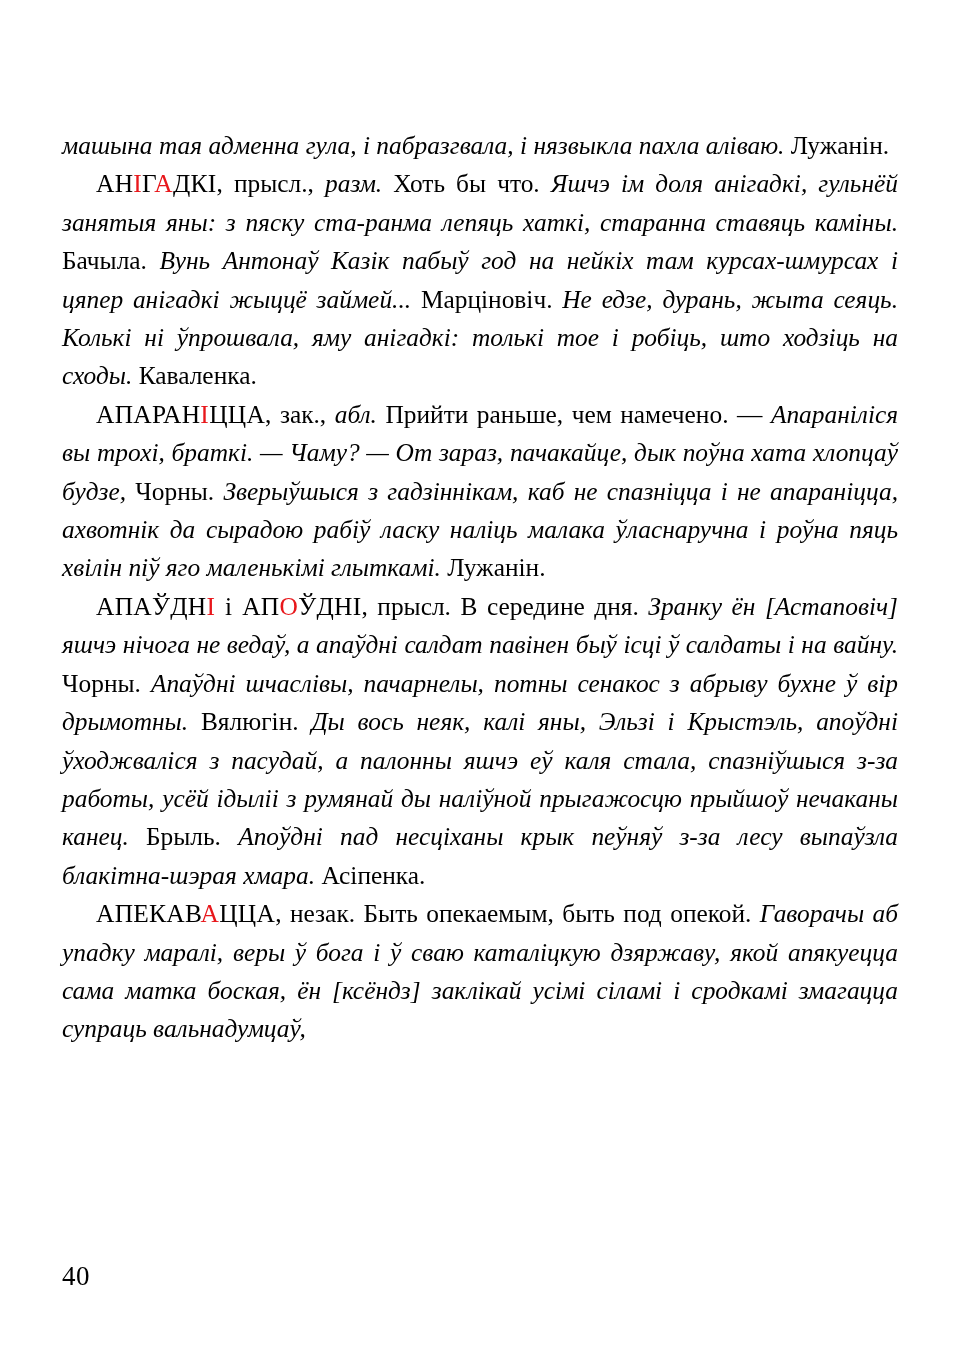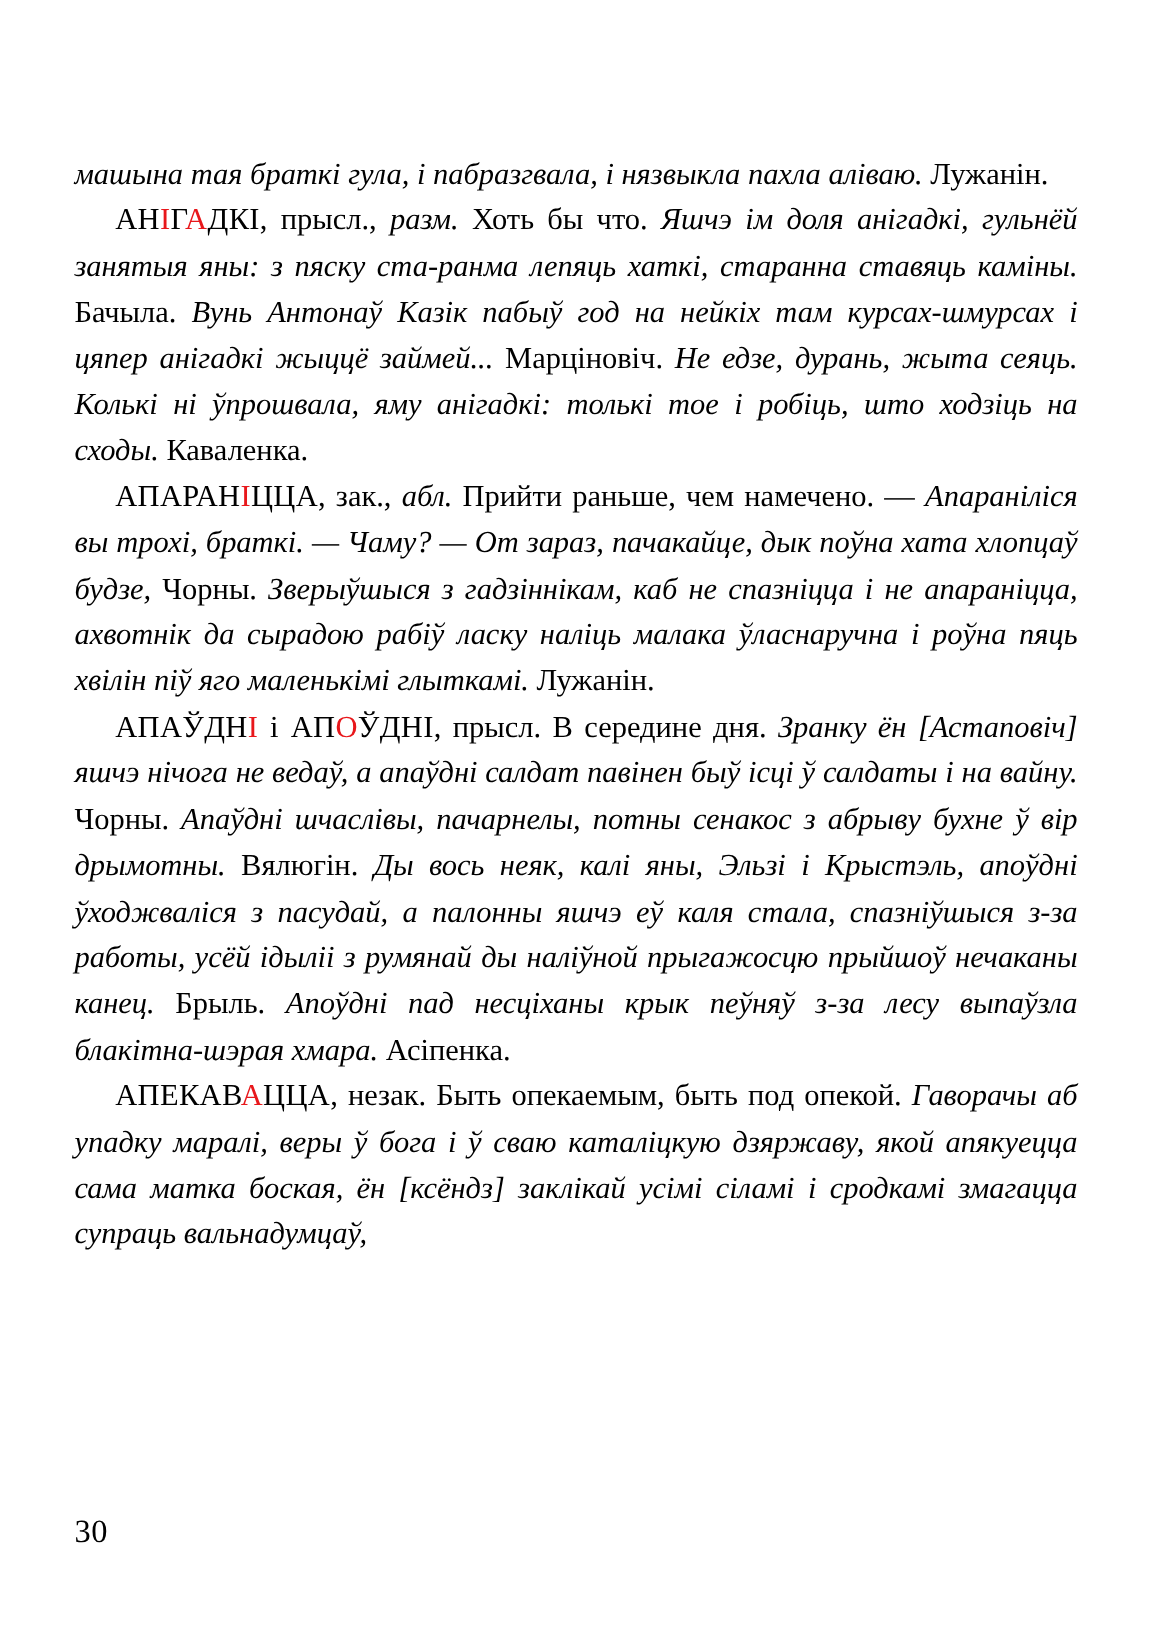--- a/index.html
+++ b/index.html
@@ -65,26 +65,26 @@
   .para:last-of-type {
     text-align: justify;
   }
 </style>
 </head>
 <body>
 
 <div class="page">
   <div class="column">
 
-    <p class="para"><span class="it">машына тая браткі гула, і пабразгвала, і нязвыкла пахла аліваю.</span><span class="rom"> Лужанін.</span></p>
+    <p class="para"><span class="it">машына тая адменна гула, і пабразгвала, і нязвыкла пахла аліваю.</span><span class="rom"> Лужанін.</span></p>
 
     <p class="para indent"><span class="hw"><span>АН</span><span class="stress">І</span><span>Г</span><span class="stress">А</span><span>ДКІ</span></span><span class="rom">, прысл., </span><span class="it">разм.</span><span class="rom"> Хоть бы что. </span><span class="it">Яшчэ ім доля анігадкі, гульнёй занятыя яны: з пяску ста-ранма лепяць хаткі, старанна ставяць каміны.</span><span class="rom"> Бачыла. </span><span class="it">Вунь Антонаў Казік пабыў год на нейкіх там курсах-шмурсах і цяпер анігадкі жыццё займей...</span><span class="rom"> Марціновіч. </span><span class="it">Не едзе, дурань, жыта сеяць. Колькі ні ўпрошвала, яму анігадкі: толькі тое і робіць, што ходзіць на сходы.</span><span class="rom"> Каваленка.</span></p>
 
     <p class="para indent"><span class="hw"><span>АПАРАН</span><span class="stress">І</span><span>ЦЦА</span></span><span class="rom">, зак., </span><span class="it">абл.</span><span class="rom"> Прийти раньше, чем намечено. — </span><span class="it">Апараніліся вы трохі, браткі. — Чаму? — От зараз, пачакайце, дык поўна хата хлопцаў будзе,</span><span class="rom"> Чорны. </span><span class="it">Зверыўшыся з гадзіннікам, каб не спазніцца і не апараніцца, ахвотнік да сырадою рабіў ласку наліць малака ўласнаручна і роўна пяць хвілін піў яго маленькімі глыткамі.</span><span class="rom"> Лужанін.</span></p>
 
     <p class="para indent"><span class="hw"><span>АПАЎДН</span><span class="stress">І</span><span> і АП</span><span class="stress">О</span><span>ЎДНІ</span></span><span class="rom">, прысл.</span><span class="rom"> В середине дня. </span><span class="it">Зранку ён [Астаповіч] яшчэ нічога не ведаў, а апаўдні салдат павінен быў ісці ў салдаты і на вайну.</span><span class="rom"> Чорны. </span><span class="it">Апаўдні шчаслівы, пачарнелы, потны сенакос з абрыву бухне ў вір дрымотны.</span><span class="rom"> Вялюгін. </span><span class="it">Ды вось неяк, калі яны, Эльзі і Крыстэль, апоўдні ўходжваліся з пасудай, а палонны яшчэ еў каля стала, спазніўшыся з-за работы, усёй ідыліі з румянай ды наліўной прыгажосцю прыйшоў нечаканы канец.</span><span class="rom"> Брыль. </span><span class="it">Апоўдні пад несціханы крык пеўняў з-за лесу выпаўзла блакітна-шэрая хмара.</span><span class="rom"> Асіпенка.</span></p>
 
     <p class="para indent"><span class="hw"><span>АПЕКАВ</span><span class="stress">А</span><span>ЦЦА</span></span><span class="rom">, незак.</span><span class="rom"> Быть опекаемым, быть под опекой. </span><span class="it">Гаворачы аб упадку маралі, веры ў бога і ў сваю каталіцкую дзяржаву, якой апякуецца сама матка боская, ён [ксёндз] заклікай усімі сіламі і сродкамі змагацца супраць вальнадумцаў,</span></p>
 
   </div>
 
-  <div class="folio">30</div>
+  <div class="folio">40</div>
 </div>
 
 </body></html>

